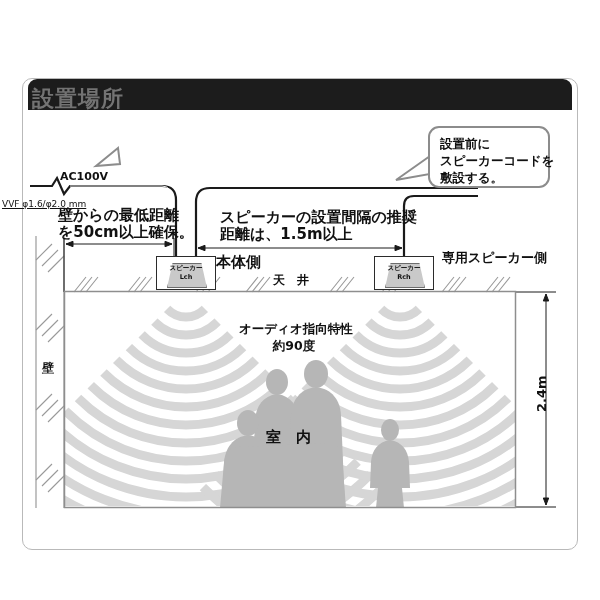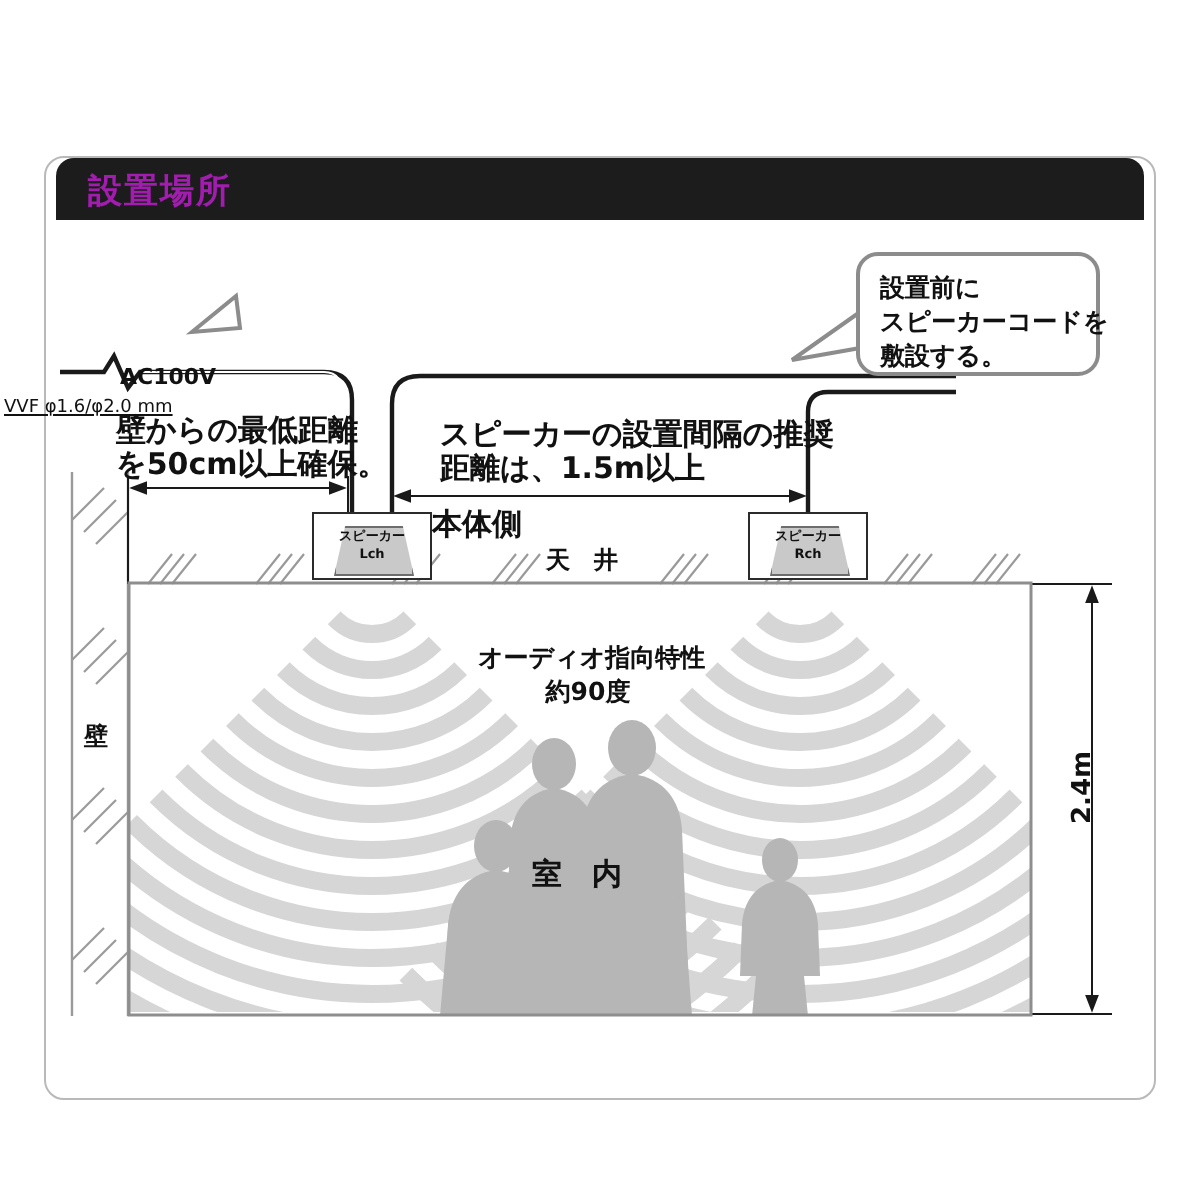--- a/index.html
+++ b/index.html
@@ -6,21 +6,21 @@
   body{width:600px;height:600px;overflow:hidden;
        font-family:"DejaVu Sans","Liberation Sans",sans-serif;}
   #stage{position:relative;width:600px;height:600px;background:#ffffff;}
 
   
   .panel{position:absolute;left:22px;top:78px;width:556px;height:472px;
          border:1.5px solid #b9b9b9;border-radius:10px;background:#fff;box-sizing:border-box;}
 
   .titlebar{position:absolute;left:28px;top:79px;width:544px;height:31px;
             background:#1c1c1c;border-radius:9px 9px 0 0;}
-  .titletext{position:absolute;left:44px;top:84px;color:#a21caf;font-size:17px;
+  .titletext{position:absolute;left:32px;top:84px;color:#737373;font-size:22px;
              font-weight:bold;letter-spacing:1px;}
 
   
   .callout{position:absolute;border:2px solid #8c8c8c;border-radius:11px;background:#fff;
            box-sizing:border-box;}
   .callout .ctext{position:absolute;left:10px;top:7px;font-size:12.5px;line-height:17px;
                   color:#111;white-space:pre;font-weight:600;}
   .co1{left:106px;top:118px;width:180px;height:48px;}
   .co2{left:428px;top:126px;width:122px;height:62px;padding-left:39px;}
 
@@ -204,32 +204,33 @@
 
     <rect x="64.5" y="291.5" width="451" height="216" fill="none" stroke="#8e8e8e" stroke-width="1.5"></rect>
   </svg>
 
   <div class="callout co2">
     <div class="ctext">設置前に
 スピーカーコードを
 敷設する。</div>
   </div>
 
-  <div class="lbl" style="left:60px;top:170px;font-size:11px;margin-top:12px;">AC100V</div>
+  <div class="lbl" style="left:60px;top:170px;font-size:11px;">AC100V</div>
 
   <div class="lbl-s" style="left:2px;top:199px;">VVF φ1.6/φ2.0 mm</div>
 
   <div class="lbl" style="left:58px;top:207px;line-height:17px;">壁からの最低距離
 を50cm以上確保。</div>
 
   <div class="lbl" style="left:220px;top:209px;line-height:17px;">スピーカーの設置間隔の推奨
 距離は、1.5m以上</div>
 
   <div class="lbl-big" style="left:216px;top:253px;">本体側</div>
 
+  <div class="lbl-mid" style="left:442px;top:249px;">専用スピーカー側</div>
 
   <div class="lbl-mid" style="left:273px;top:272px;font-size:12px;">天　井</div>
 
   <div class="wallword" style="left:42px;top:360px;">壁</div>
 
   <div class="lbl-mid" style="left:239px;top:320px;font-size:12.5px;line-height:17px;text-align:center;width:110px;font-weight:600;">オーディオ指向特性
 約90度</div>
 
   <div class="lbl-big" style="left:266px;top:428px;">室　内</div>
 

